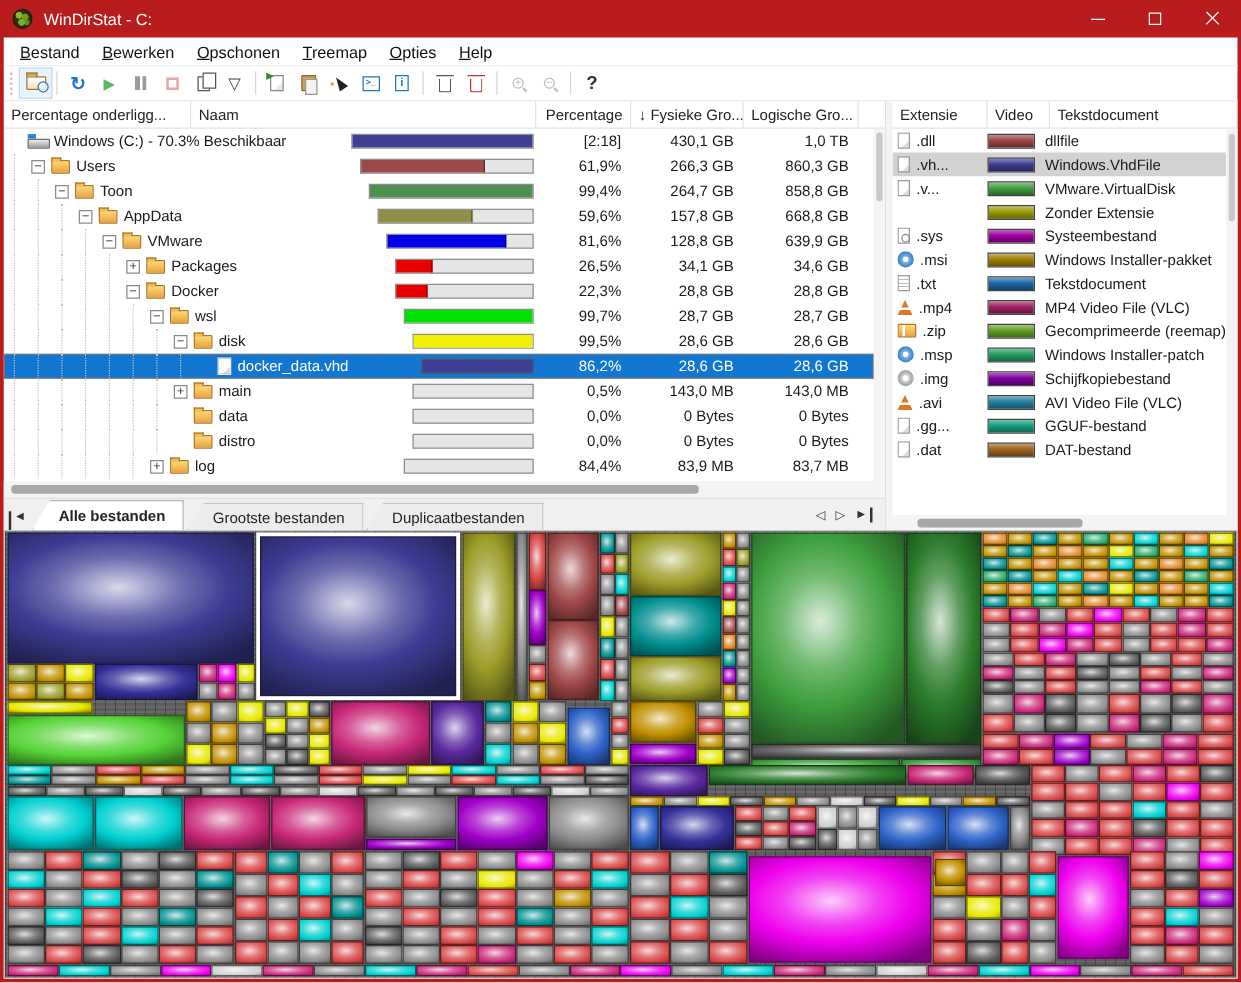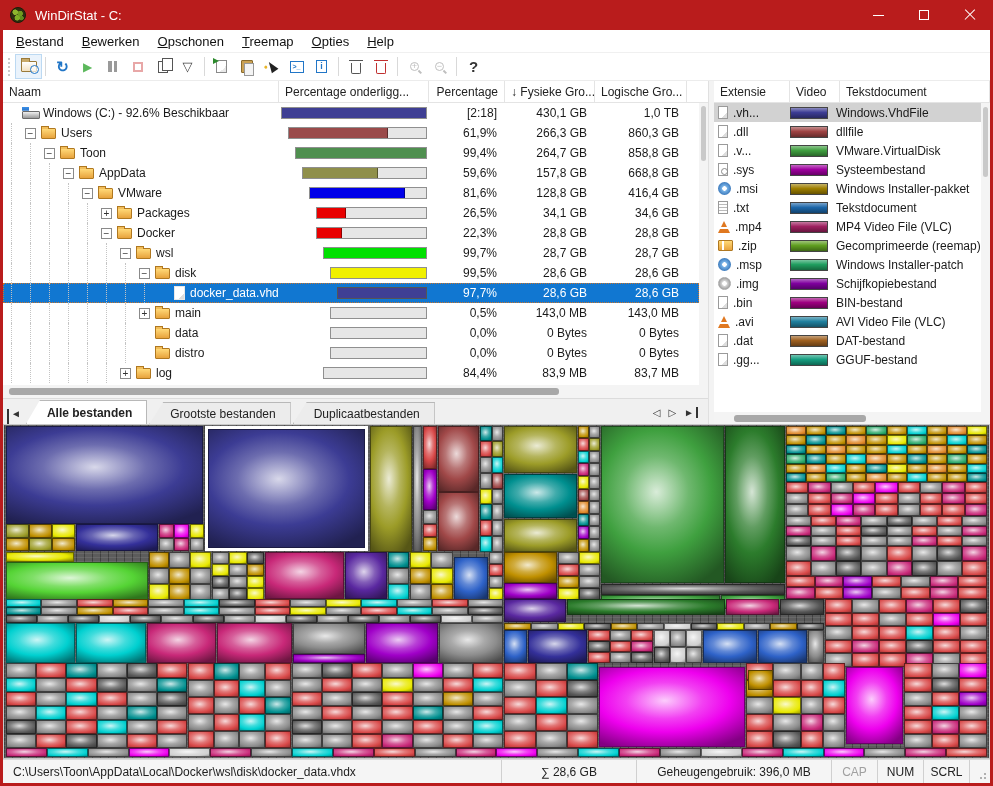--- a/index.html
+++ b/index.html
@@ -248,33 +248,33 @@
         </div>
         <div class="tbsep"></div>
         <div class="tbi">
           <span class="g-help">?</span>
         </div>
       </div>
 
     <div class="panes">
       <div class="left-pane">
         <div class="cols-header" id="tree-header">
+            <div class="hc" style="width: 150px;">Percentage onderligg...</div>
             <div class="hc" style="width: 276px; flex: 0 0 276px;">Naam</div>
-            <div class="hc" style="width: 150px;">Percentage onderligg...</div>
             <div class="hc r" style="width: 76px;">Percentage</div>
             <div class="hc" style="width: 90px;">↓ Fysieke Gro...</div>
             <div class="hc" style="width: 92px;">Logische Gro...</div>
           </div>
         <div class="tree-body">
           <div class="tree-rows" id="tree-rows">
               <div class="trow">
                 <div class="c-name">
                   <span class="expander none"></span>
                   <span class="t-drive"></span>
-                  <span>Windows  (C:) - 92.6% Beschikbaar</span>
+                  <span>Windows  (C:) - 70.3% Beschikbaar</span>
                 </div>
                 <div class="c-bar">
                   <div class="bar" style="width: 146px; margin-left: 2px;">
                     <i style="width: 100%; background: rgb(63, 63, 148);"></i>
                   </div>
                 </div>
                 <div class="c-pct">[2:18]</div>
                 <div class="c-phys">430,1 GB</div>
                 <div class="c-log">1,0 TB</div>
               </div>
@@ -339,21 +339,21 @@
                   <span class="t-folder"></span>
                   <span>VMware</span>
                 </div>
                 <div class="c-bar">
                   <div class="bar" style="width: 118px; margin-left: 30px;">
                     <i style="width: 82%; background: rgb(0, 0, 232); border-right: 1px solid rgb(0, 0, 139);"></i>
                   </div>
                 </div>
                 <div class="c-pct">81,6%</div>
                 <div class="c-phys">128,8 GB</div>
-                <div class="c-log">416,4 GB</div>
+                <div class="c-log">639,9 GB</div>
               </div>
               <div class="trow">
                 <div class="c-name">
                   <span class="ind"></span>
                   <span class="ind"></span>
                   <span class="ind"></span>
                   <span class="ind"></span>
                   <span class="ind"></span>
                   <span class="expander">+</span>
                   <span class="t-folder"></span>
@@ -443,21 +443,21 @@
                   <span class="ind"></span>
                   <span class="expander none"></span>
                   <span class="t-file"></span>
                   <span>docker_data.vhdx</span>
                 </div>
                 <div class="c-bar">
                   <div class="bar" style="width: 90px; margin-left: 58px;">
                     <i style="width: 100%; background: rgb(63, 63, 148);"></i>
                   </div>
                 </div>
-                <div class="c-pct">97,7%</div>
+                <div class="c-pct">86,2%</div>
                 <div class="c-phys">28,6 GB</div>
                 <div class="c-log">28,6 GB</div>
               </div>
               <div class="trow">
                 <div class="c-name">
                   <span class="ind"></span>
                   <span class="ind"></span>
                   <span class="ind"></span>
                   <span class="ind"></span>
                   <span class="ind"></span>
@@ -564,49 +564,59 @@
       </div>
       <div class="splitter"></div>
       <div class="right-pane">
         <div class="cols-header" id="ext-header">
             <div class="hc" style="width: 76px;">Extensie</div>
             <div class="hc" style="width: 50px;">Video</div>
             <div class="hc" style="width: 150px; flex: 1 1 0%;">Tekstdocument</div>
           </div>
         <div style="display:flex;flex:1;min-height:0">
           <div class="ext-rows" id="ext-rows">
+              <div class="erow">
+                <div class="e-ext">
+                  <span class="fi fi-page"></span>
+                  <span>.dll</span>
+                </div>
+                <div class="e-color">
+                  <div class="swatch" style="background: linear-gradient(rgb(197, 142, 142), rgb(158, 67, 67) 45%, rgb(103, 44, 44));"></div>
+                </div>
+                <div class="e-desc">dllfile</div>
+              </div>
               <div class="erow sel">
                 <div class="e-ext">
                   <span class="fi fi-page"></span>
                   <span>.vh...</span>
                 </div>
                 <div class="e-color">
                   <div class="swatch" style="background: linear-gradient(rgb(138, 138, 191), rgb(60, 60, 148) 45%, rgb(39, 39, 96));"></div>
                 </div>
                 <div class="e-desc">Windows.VhdFile</div>
               </div>
               <div class="erow">
                 <div class="e-ext">
                   <span class="fi fi-page"></span>
-                  <span>.dll</span>
+                  <span>.v...</span>
                 </div>
                 <div class="e-color">
-                  <div class="swatch" style="background: linear-gradient(rgb(197, 142, 142), rgb(158, 67, 67) 45%, rgb(103, 44, 44));"></div>
-                </div>
-                <div class="e-desc">dllfile</div>
+                  <div class="swatch" style="background: linear-gradient(rgb(140, 197, 140), rgb(63, 158, 63) 45%, rgb(41, 103, 41));"></div>
+                </div>
+                <div class="e-desc">VMware.VirtualDisk</div>
               </div>
               <div class="erow">
                 <div class="e-ext">
-                  <span class="fi fi-page"></span>
-                  <span>.v...</span>
+                  <span class="fi fi-drive"></span>
+                  <span></span>
                 </div>
                 <div class="e-color">
-                  <div class="swatch" style="background: linear-gradient(rgb(140, 197, 140), rgb(63, 158, 63) 45%, rgb(41, 103, 41));"></div>
-                </div>
-                <div class="e-desc">VMware.VirtualDisk</div>
+                  <div class="swatch" style="background: linear-gradient(rgb(196, 196, 102), rgb(156, 156, 0) 45%, rgb(101, 101, 0));"></div>
+                </div>
+                <div class="e-desc">Zonder Extensie</div>
               </div>
               <div class="erow">
                 <div class="e-ext">
                   <span class="fi fi-gear"></span>
                   <span>.sys</span>
                 </div>
                 <div class="e-color">
                   <div class="swatch" style="background: linear-gradient(rgb(197, 102, 197), rgb(158, 0, 158) 45%, rgb(103, 0, 103));"></div>
                 </div>
                 <div class="e-desc">Systeembestand</div>
@@ -666,57 +676,47 @@
                   <span class="fi fi-disc2"></span>
                   <span>.img</span>
                 </div>
                 <div class="e-color">
                   <div class="swatch" style="background: linear-gradient(rgb(178, 102, 197), rgb(127, 0, 158) 45%, rgb(83, 0, 103));"></div>
                 </div>
                 <div class="e-desc">Schijfkopiebestand</div>
               </div>
               <div class="erow">
                 <div class="e-ext">
-                  <span class="fi fi-page"></span>
-                  <span>.bin</span>
+                  <span class="fi fi-cone"></span>
+                  <span>.avi</span>
                 </div>
                 <div class="e-color">
-                  <div class="swatch" style="background: linear-gradient(rgb(197, 102, 179), rgb(158, 0, 128) 45%, rgb(103, 0, 83));"></div>
-                </div>
-                <div class="e-desc">BIN-bestand</div>
+                  <div class="swatch" style="background: linear-gradient(rgb(121, 179, 197), rgb(32, 128, 158) 45%, rgb(21, 83, 103));"></div>
+                </div>
+                <div class="e-desc">AVI Video File (VLC)</div>
               </div>
               <div class="erow">
                 <div class="e-ext">
-                  <span class="fi fi-cone"></span>
-                  <span>.avi</span>
+                  <span class="fi fi-page"></span>
+                  <span>.gg...</span>
                 </div>
                 <div class="e-color">
-                  <div class="swatch" style="background: linear-gradient(rgb(121, 179, 197), rgb(32, 128, 158) 45%, rgb(21, 83, 103));"></div>
-                </div>
-                <div class="e-desc">AVI Video File (VLC)</div>
+                  <div class="swatch" style="background: linear-gradient(rgb(115, 197, 179), rgb(22, 158, 128) 45%, rgb(14, 103, 83));"></div>
+                </div>
+                <div class="e-desc">GGUF-bestand</div>
               </div>
               <div class="erow">
                 <div class="e-ext">
                   <span class="fi fi-page"></span>
                   <span>.dat</span>
                 </div>
                 <div class="e-color">
                   <div class="swatch" style="background: linear-gradient(rgb(197, 160, 121), rgb(158, 96, 32) 45%, rgb(103, 62, 21));"></div>
                 </div>
                 <div class="e-desc">DAT-bestand</div>
-              </div>
-              <div class="erow">
-                <div class="e-ext">
-                  <span class="fi fi-page"></span>
-                  <span>.gg...</span>
-                </div>
-                <div class="e-color">
-                  <div class="swatch" style="background: linear-gradient(rgb(115, 197, 179), rgb(22, 158, 128) 45%, rgb(14, 103, 83));"></div>
-                </div>
-                <div class="e-desc">GGUF-bestand</div>
               </div>
             </div>
           <div class="vscroll">
               <div class="thumb" style="top:4px;height:70px"></div>
             </div>
         </div>
         <div class="ext-hscroll hscroll">
             <div class="thumb" style="left:20px;width:48%"></div>
           </div>
       </div>
@@ -1338,23 +1338,14 @@
             <div style="background: radial-gradient(90% 80% at 45% 42%, rgb(244, 212, 228) 0%, rgb(214, 94, 154) 35%, rgb(200, 40, 120) 60%, rgb(110, 22, 66) 100%); box-shadow: rgb(90, 18, 54) 0px 0px 0px 1px inset;"></div>
             <div style="background: radial-gradient(90% 80% at 45% 42%, rgb(204, 246, 246) 0%, rgb(64, 220, 220) 35%, rgb(0, 208, 208) 60%, rgb(0, 114, 114) 100%); box-shadow: rgb(0, 94, 94) 0px 0px 0px 1px inset;"></div>
             <div style="background: radial-gradient(90% 80% at 45% 42%, rgb(252, 204, 252) 0%, rgb(242, 64, 242) 35%, rgb(238, 0, 238) 60%, rgb(131, 0, 131) 100%); box-shadow: rgb(107, 0, 107) 0px 0px 0px 1px inset;"></div>
             <div style="background: radial-gradient(90% 80% at 45% 42%, rgb(232, 232, 232) 0%, rgb(169, 169, 169) 35%, rgb(140, 140, 140) 60%, rgb(77, 77, 77) 100%); box-shadow: rgb(63, 63, 63) 0px 0px 0px 1px inset;"></div>
             <div style="background: radial-gradient(90% 80% at 45% 42%, rgb(244, 212, 228) 0%, rgb(214, 94, 154) 35%, rgb(200, 40, 120) 60%, rgb(110, 22, 66) 100%); box-shadow: rgb(90, 18, 54) 0px 0px 0px 1px inset;"></div>
             <div style="background: radial-gradient(90% 80% at 45% 42%, rgb(247, 218, 218) 0%, rgb(226, 118, 118) 35%, rgb(216, 72, 72) 60%, rgb(119, 40, 40) 100%); box-shadow: rgb(97, 32, 32) 0px 0px 0px 1px inset;"></div>
           </div>
         </div>
     </div>
 
-    <div class="statusbar" id="statusbar">
-      <div class="sb-cell sb-path">C:\Users\Toon\AppData\Local\Docker\wsl\disk\docker_data.vhdx</div>
-      <div class="sb-cell sb-sum">∑ 28,6 GB</div>
-      <div class="sb-cell sb-mem">Geheugengebruik: 396,0 MB</div>
-      <div class="sb-cell sb-lock off" id="lock0">CAP</div>
-      <div class="sb-cell sb-lock" id="lock1">NUM</div>
-      <div class="sb-cell sb-lock" id="lock2">SCRL</div>
-      <div class="sb-cell sb-grip"></div>
-    </div>
   </div>
 </div>
 
 </body></html>

